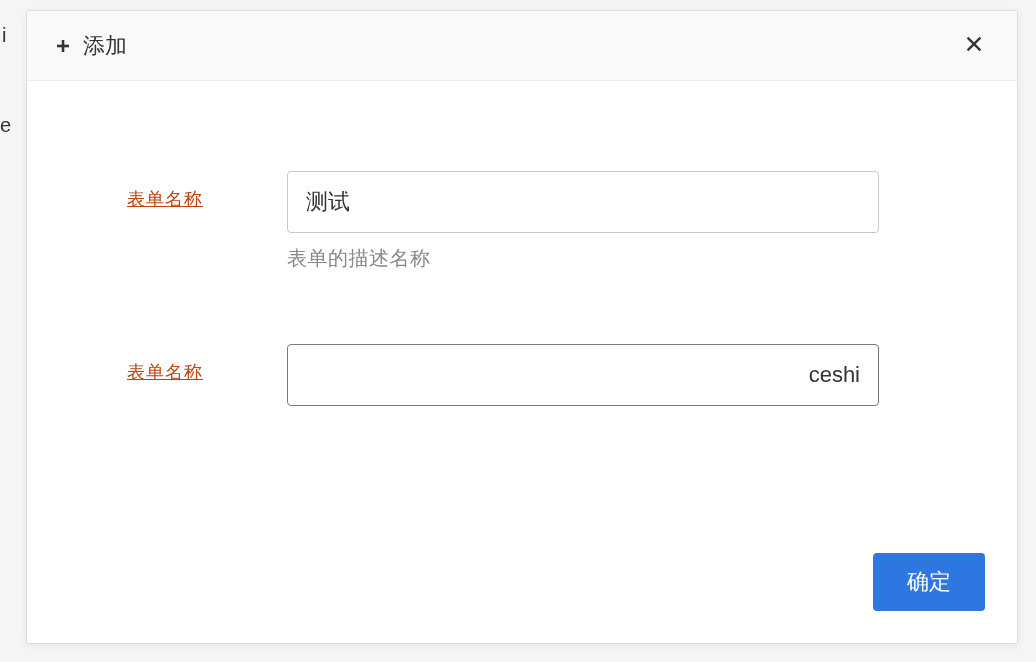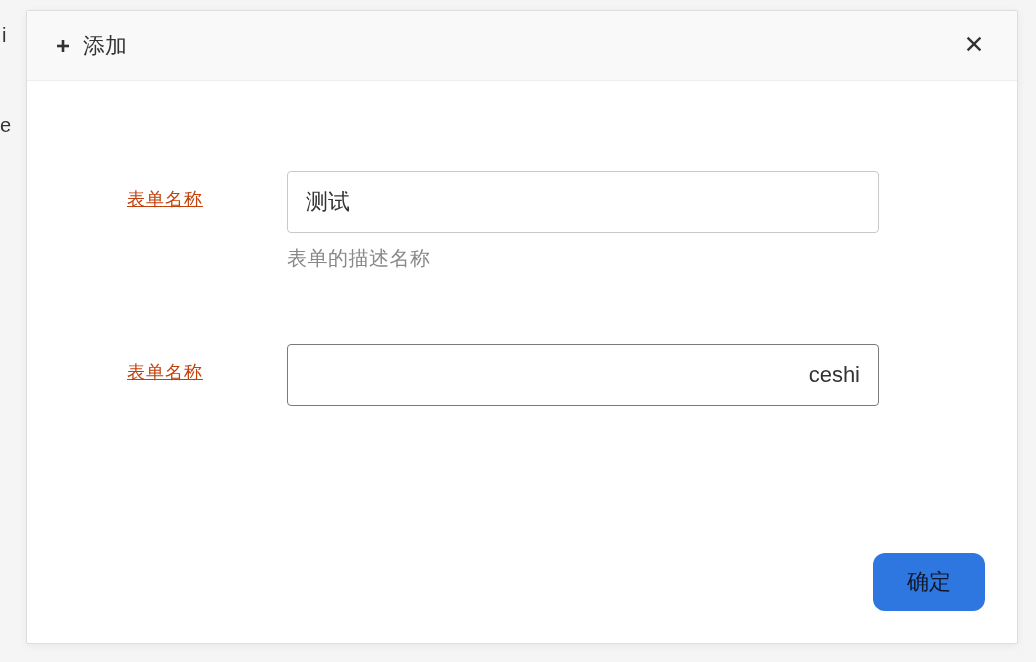--- a/index.html
+++ b/index.html
@@ -124,23 +124,23 @@
       color: #888;
       letter-spacing: 0.5px;
     }
     .modal-footer {
       display: flex;
       justify-content: flex-end;
       padding: 0 32px 32px 32px;
     }
     .confirm-button {
       background: #2f77e0;
-      color: #0f172a;
+      color: #ffffff;
       border: none;
-      border-radius: 12px;
+      border-radius: 4px;
       padding: 14px 34px;
       font-size: 22px;
       cursor: pointer;
       font-family: inherit;
     }
   </style>
 </head>
 <body>
 
 <div class="background-text">

